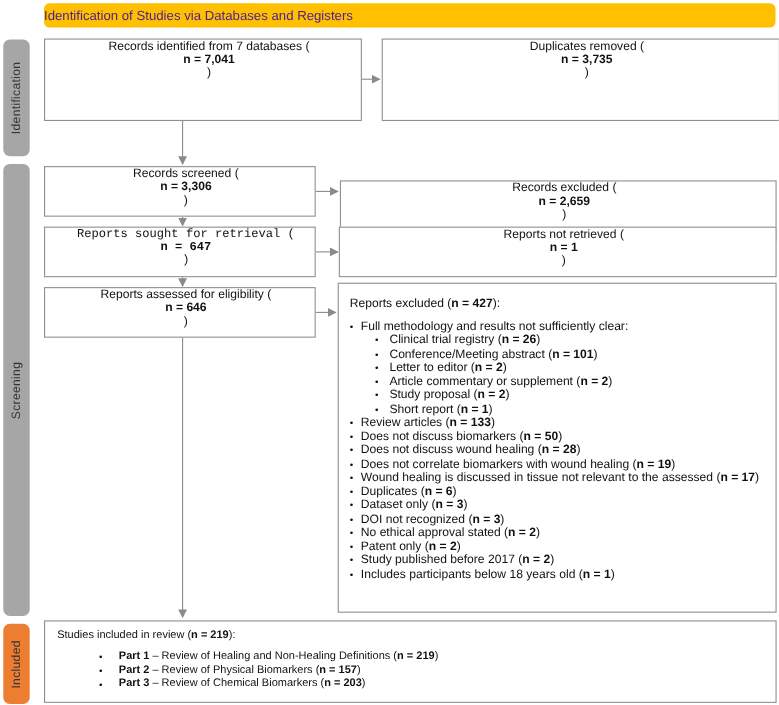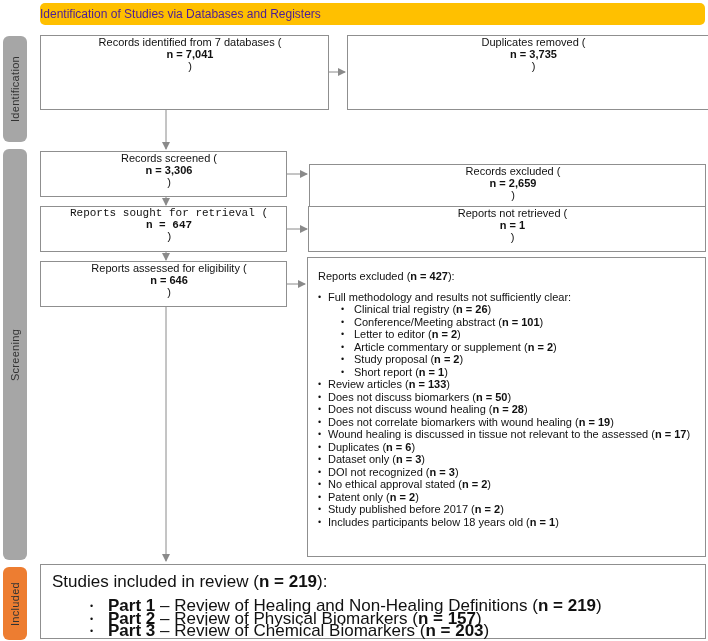--- a/index.html
+++ b/index.html
@@ -16,21 +16,21 @@
   .box { background:#fff; border:1.5px solid #8f8f8f; font-size:11px; padding-left:11px;
          display:flex; align-items:center;flex-direction:column; }
   .box b { font-weight:bold; }
   .excl { padding:12px 0 0 10px; display:block; font-size:11px; line-height:12.5px; }
   .excl ul { list-style:none; margin:0; padding:0; }
   .excl li { position:relative; padding-left:10px; white-space:nowrap; }
   .excl li::before { content:"•"; position:absolute; left:0; top:0; font-size:9px; }
   .excl li.sub { padding-left:36px; }
   .excl li.sub::before { left:23px; }
   .excl .title { margin-bottom:8px; }
-  .incl { display:block; padding:7px 0 0 11px; font-size:17px; }
+  .incl { display:block; padding:7px 0 0 11px; font-size:10px; }
   .incl .title { margin-bottom:8px; }
   .incl ul { list-style:none; margin:0; padding:0 0 0 38px; line-height:12.5px; }
   .incl li { position:relative; padding-left:18px; }
   .incl li::before { content:"•"; position:absolute; left:0; font-size:9px; }
   svg.conn { position:absolute; left:0; top:0; }
 </style>
 </head>
 <body>
 
 <div class="abs header">Identification of Studies via Databases and Registers</div>

